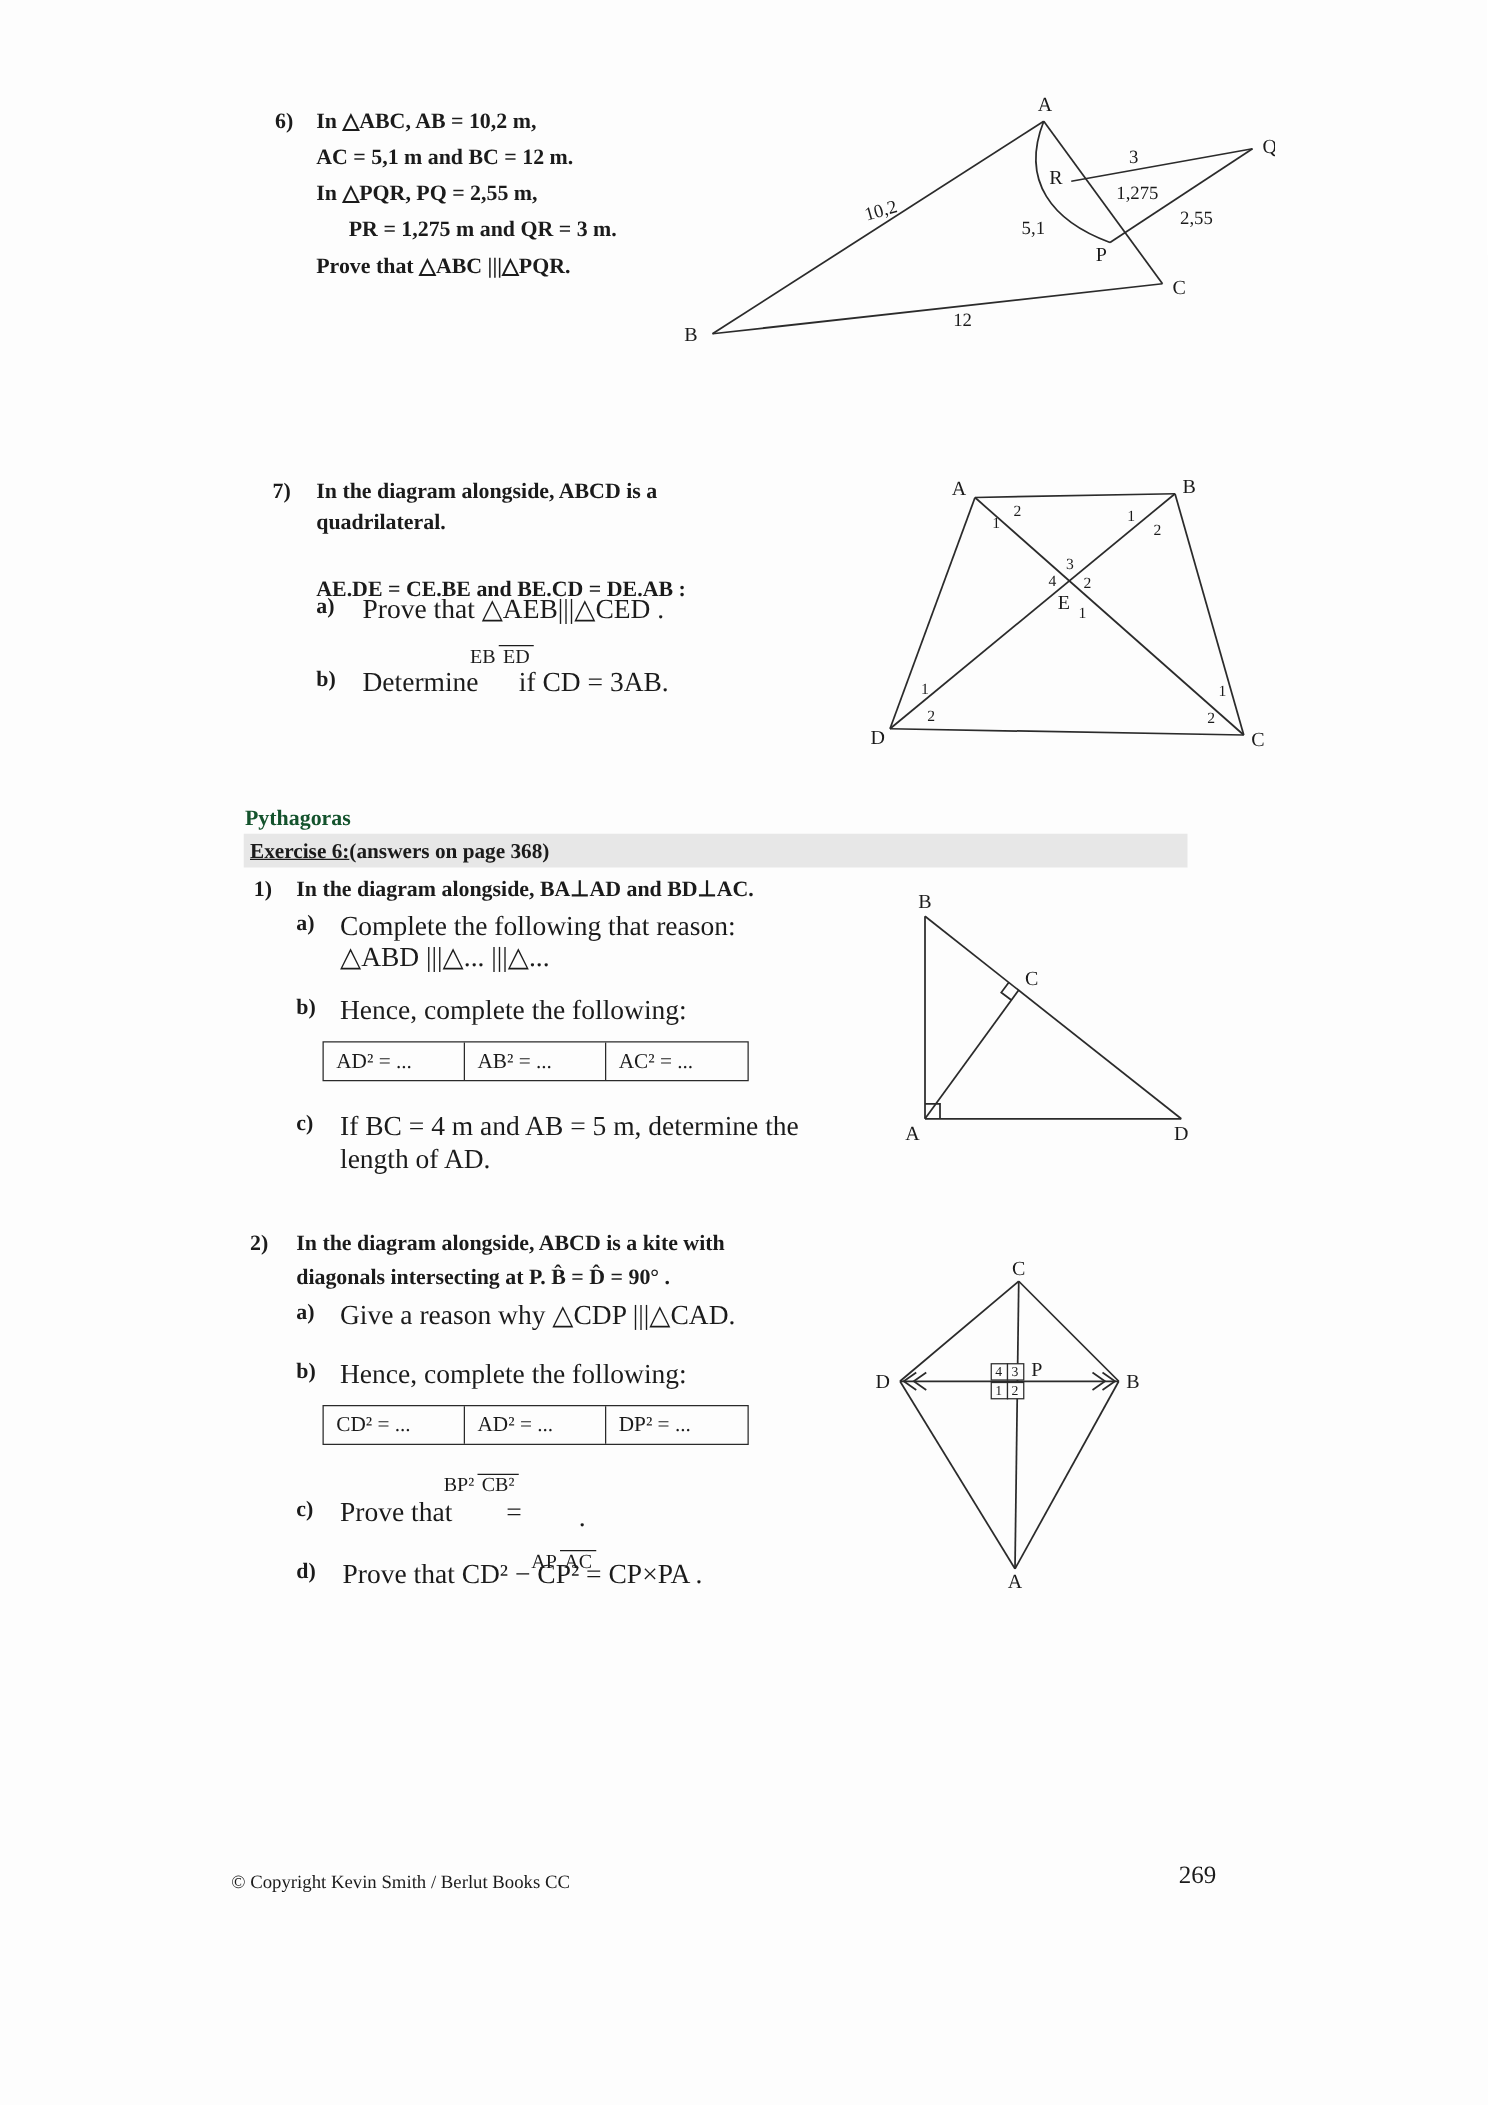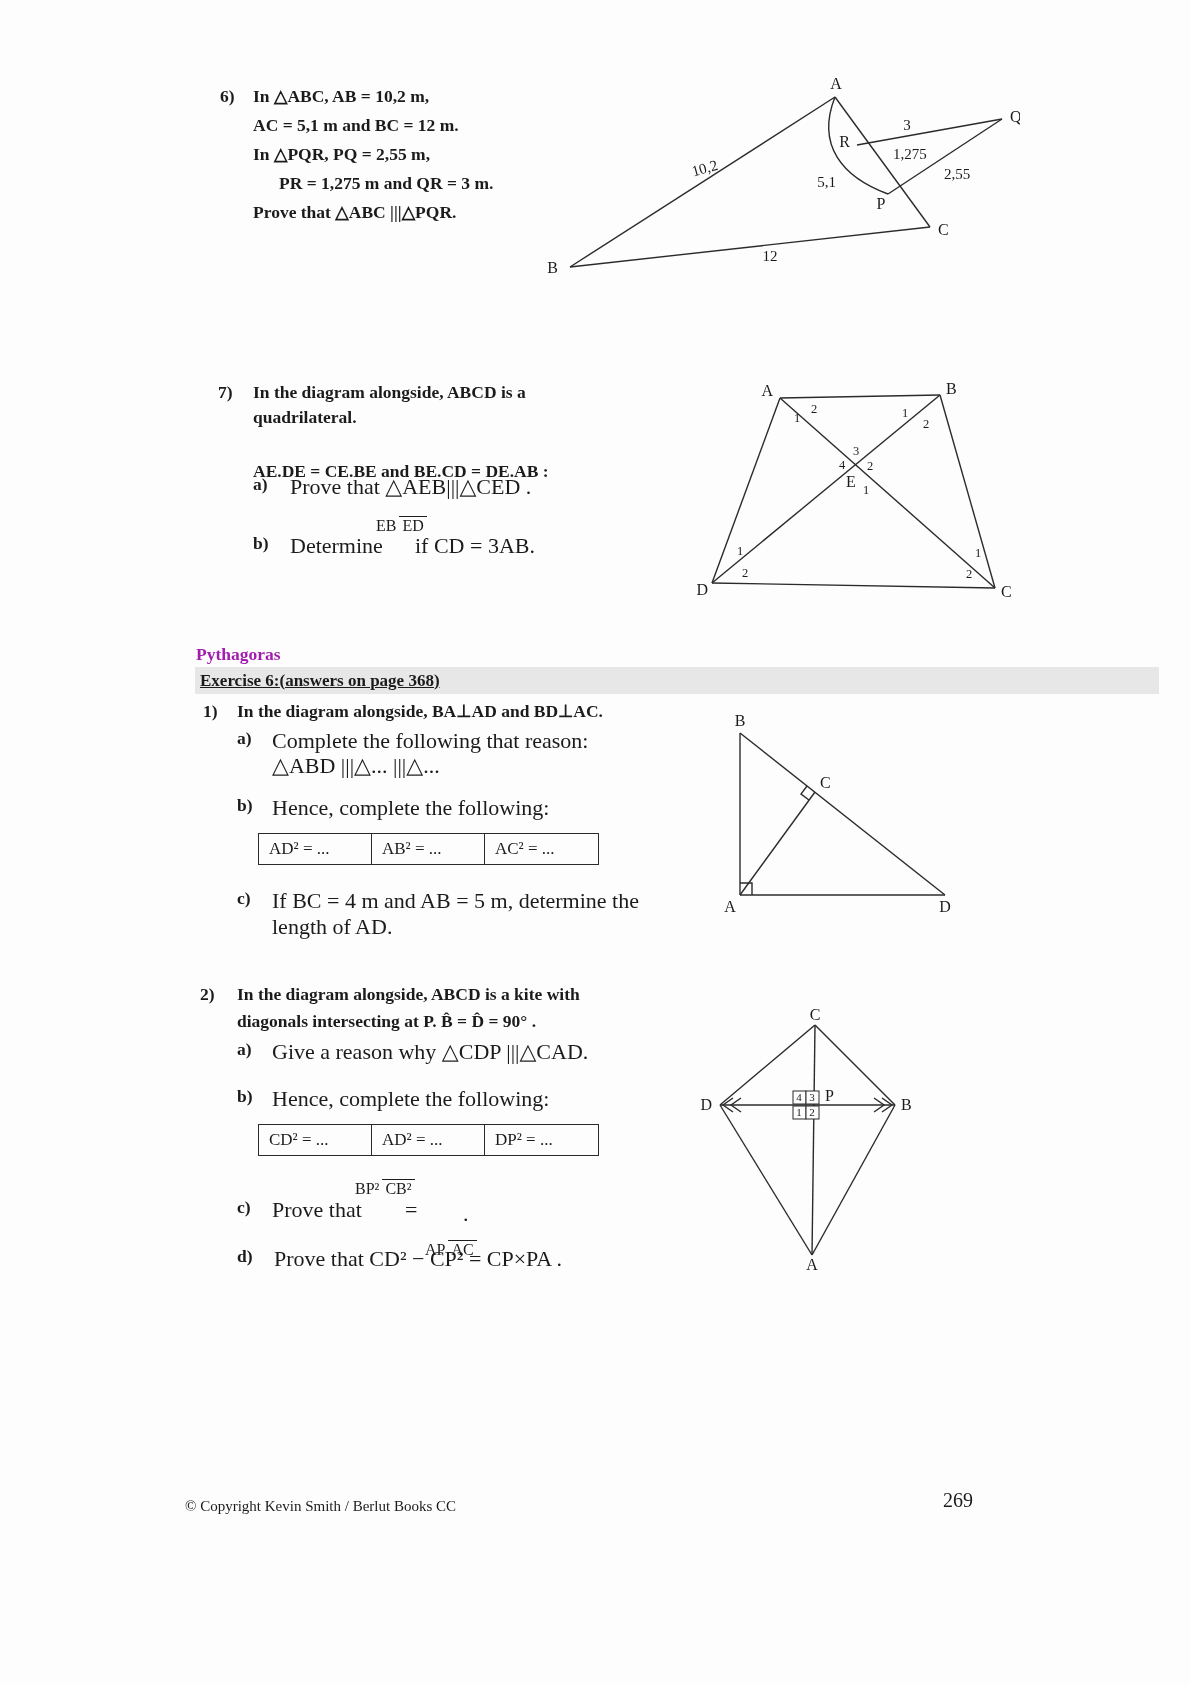--- a/index.html
+++ b/index.html
@@ -4,21 +4,21 @@
 <style>
   * { margin:0; padding:0; box-sizing:border-box; }
   html,body { background:#ffffff; }
   .page {
     position:relative; width:1190px; height:1684px;
     background:#fdfdfd; overflow:hidden;
     font-family:"Liberation Serif", serif; color:#1b1b1b;
   }
   .t { position:absolute; white-space:nowrap; font-size:22px; line-height:1.2; }
   .b { font-weight:bold; font-size:17.5px; }
-  .gray { color:#a21caf; }
+  .gray { color:#14532d; }
   .bar {
     position:absolute; background:#e7e7e7; display:flex; align-items:center;
     padding-left:5px; font-size:17px; font-weight:bold;
   }
   .u { text-decoration:underline; }
   .tbl { position:absolute; display:flex; border:1.3px solid #2a2a2a; background:#fdfdfd; }
   .tbl .cell {
     width:113px; height:30px; display:flex; align-items:center;
     padding-left:10px; border-right:1.3px solid #2a2a2a; font-size:17px;
   }
@@ -115,21 +115,21 @@
       <text x="177" y="88" text-anchor="middle" class="al">2</text>
       <text x="173" y="112" text-anchor="middle" class="al">1</text>
       <text x="47" y="173" text-anchor="middle" class="al">1</text>
       <text x="52" y="195" text-anchor="middle" class="al">2</text>
       <text x="285" y="175" text-anchor="middle" class="al">1</text>
       <text x="276" y="196" text-anchor="middle" class="al">2</text>
     </g>
   </svg>
 
   <div class="t b gray" style="left:196px; top:644px;">Pythagoras</div>
-  <div class="bar" style="left:195px; top:667px; width:964px; height:27px;text-decoration:underline;">
+  <div class="bar" style="left:195px; top:667px; width:755px; height:27px;">
     <span class="u">Exercise 6:</span>
     <span> (answers on page 368)</span>
   </div>
 
   <section>
     <div class="t b" style="left:203px; top:701px;">1)</div>
     <div class="t b" style="left:237px; top:701px;">In the diagram alongside, BA⊥AD and BD⊥AC.</div>
     <div class="t b" style="left:237px; top:728px;">a)</div>
     <div class="t" style="left:272px; top:728px;">Complete the following that reason:</div>
     <div class="t" style="left:272px; top:753px;">△ABD |||△... |||△...</div>

